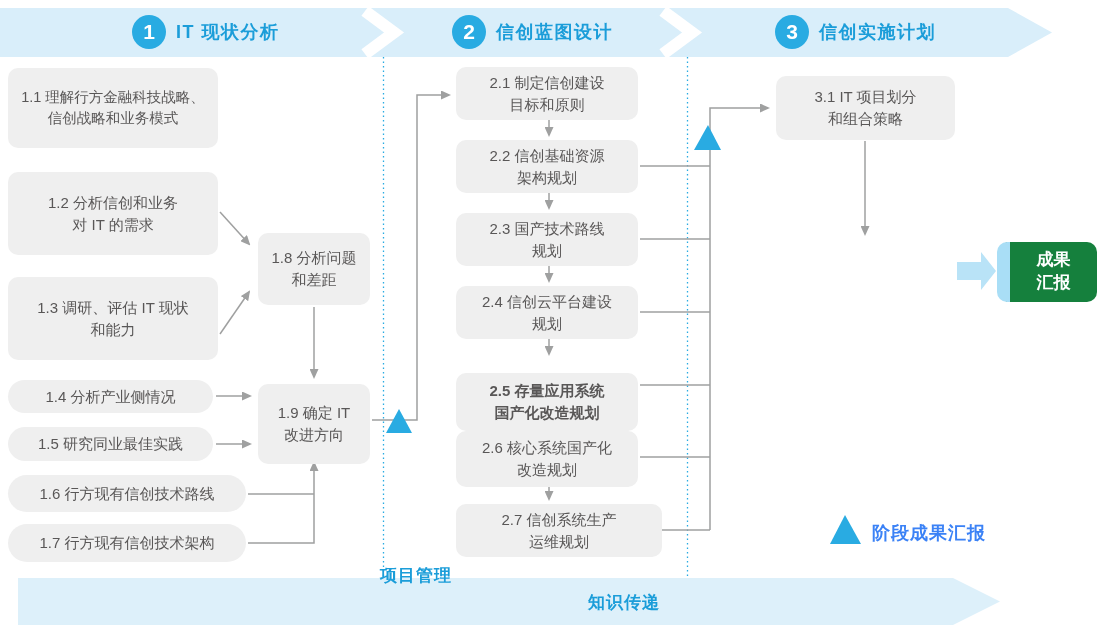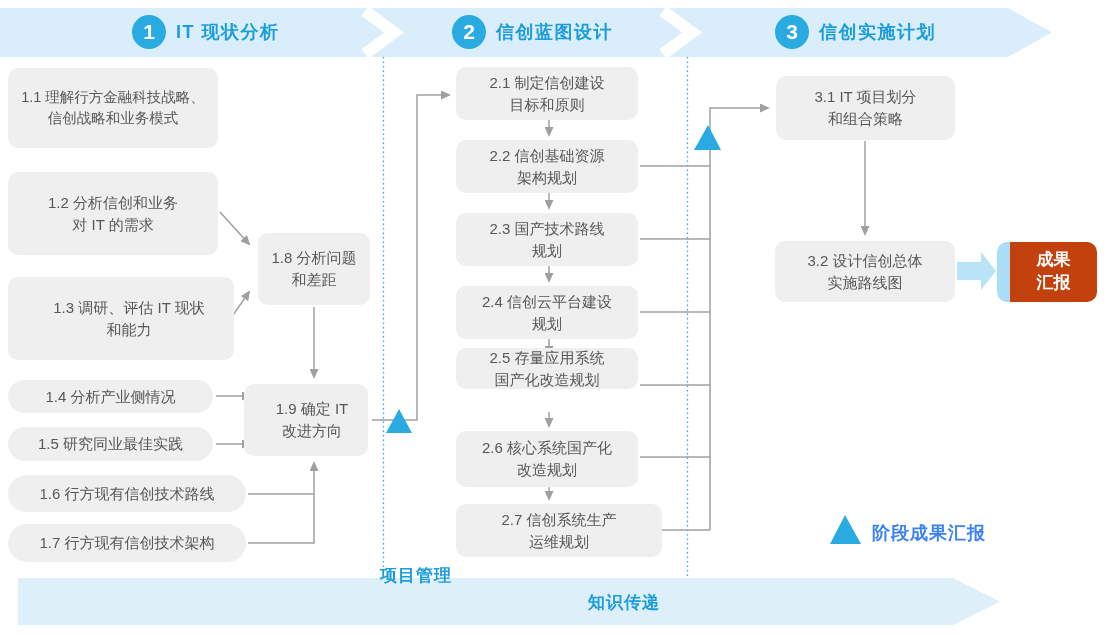--- a/index.html
+++ b/index.html
@@ -18,21 +18,21 @@
   
   .gbox{
     position:absolute;background:#efefef;border-radius:10px;color:#595757;
     display:flex;flex-direction:column;justify-content:center;align-items:center;
     text-align:center;font-size:15px;line-height:1.45;z-index:2;
   }
   .gbox.small{font-size:14.5px;text-align:right;}
   .pill{border-radius:19px;flex-direction:row;white-space:nowrap;}
   
   .result-box{
-    position:absolute;left:997px;top:242px;width:100px;height:60px;background:#c2410c;
+    position:absolute;left:997px;top:242px;width:100px;height:60px;background:#15803d;
     border-left:13px solid #a9def6;border-radius:10px;color:#ffffff;font-weight:bold;
     font-size:17px;line-height:1.35;display:flex;flex-direction:column;justify-content:center;
     align-items:center;text-align:center;z-index:2;box-sizing:border-box;
   }
   
   .footer-label{position:absolute;color:#1b9dd9;font-weight:bold;font-size:17px;letter-spacing:1px;z-index:3;}
   .legend-label{position:absolute;left:872px;top:521px;color:#3b82f6;font-weight:bold;font-size:18px;letter-spacing:1px;z-index:3;}
 </style>
 </head>
 <body>
@@ -107,82 +107,78 @@
   </div>
 
   <div class="gbox small" style="left:8px;top:68px;width:210px;height:80px;">
     <span>1.1 理解行方金融科技战略、</span>
     <span>信创战略和业务模式</span>
   </div>
   <div class="gbox" style="left:8px;top:172px;width:210px;height:83px;">
     <span>1.2 分析信创和业务</span>
     <span>对 IT 的需求</span>
   </div>
-  <div class="gbox" style="left:8px;top:277px;width:210px;height:83px;padding-left:16px;">
+  <div class="gbox" style="left:8px;top:277px;width:210px;height:83px;">
     <span>1.3 调研、评估 IT 现状</span>
     <span>和能力</span>
   </div>
   <div class="gbox pill" style="left:8px;top:380px;width:205px;height:33px;">
     <span>1.4 分析产业侧情况</span>
   </div>
   <div class="gbox pill" style="left:8px;top:427px;width:205px;height:34px;">
     <span>1.5 研究同业最佳实践</span>
   </div>
   <div class="gbox pill" style="left:8px;top:475px;width:238px;height:37px;">
     <span>1.6 行方现有信创技术路线</span>
   </div>
   <div class="gbox pill" style="left:8px;top:524px;width:238px;height:38px;">
     <span>1.7 行方现有信创技术架构</span>
   </div>
   <div class="gbox" style="left:258px;top:233px;width:112px;height:72px;">
     <span>1.8 分析问题</span>
     <span>和差距</span>
   </div>
-  <div class="gbox" style="left:244px;top:384px;width:112px;height:72px;padding-left:12px;">
+  <div class="gbox" style="left:258px;top:384px;width:112px;height:80px;">
     <span>1.9 确定 IT</span>
     <span>改进方向</span>
   </div>
 
   <div class="gbox" style="left:456px;top:67px;width:182px;height:53px;">
     <span>2.1 制定信创建设</span>
     <span>目标和原则</span>
   </div>
   <div class="gbox" style="left:456px;top:140px;width:182px;height:53px;">
     <span>2.2 信创基础资源</span>
     <span>架构规划</span>
   </div>
   <div class="gbox" style="left:456px;top:213px;width:182px;height:53px;">
     <span>2.3 国产技术路线</span>
     <span>规划</span>
   </div>
   <div class="gbox" style="left:456px;top:286px;width:182px;height:53px;">
     <span>2.4 信创云平台建设</span>
     <span>规划</span>
   </div>
-  <div class="gbox" style="left:456px;top:348px;width:182px;height:41px;">
+  <div class="gbox" style="left:456px;top:373px;width:182px;height:58px;font-weight:bold;">
     <span>2.5 存量应用系统</span>
     <span>国产化改造规划</span>
   </div>
   <div class="gbox" style="left:456px;top:431px;width:182px;height:56px;">
     <span>2.6 核心系统国产化</span>
     <span>改造规划</span>
   </div>
   <div class="gbox" style="left:456px;top:504px;width:206px;height:53px;">
     <span>2.7 信创系统生产</span>
     <span>运维规划</span>
   </div>
 
   <div class="gbox" style="left:776px;top:76px;width:179px;height:64px;">
     <span>3.1 IT 项目划分</span>
     <span>和组合策略</span>
   </div>
-  <div class="gbox" style="left:775px;top:241px;width:180px;height:61px;">
-    <span>3.2 设计信创总体</span>
-    <span>实施路线图</span>
-  </div>
   <div class="result-box">
     <span>成果</span>
     <span>汇报</span>
   </div>
 
   <div class="legend-label">阶段成果汇报</div>
 
   <div class="footer-label" style="left:380px;top:564px;">项目管理</div>
   <div class="footer-label" style="left:588px;top:591px;">知识传递</div>
 

